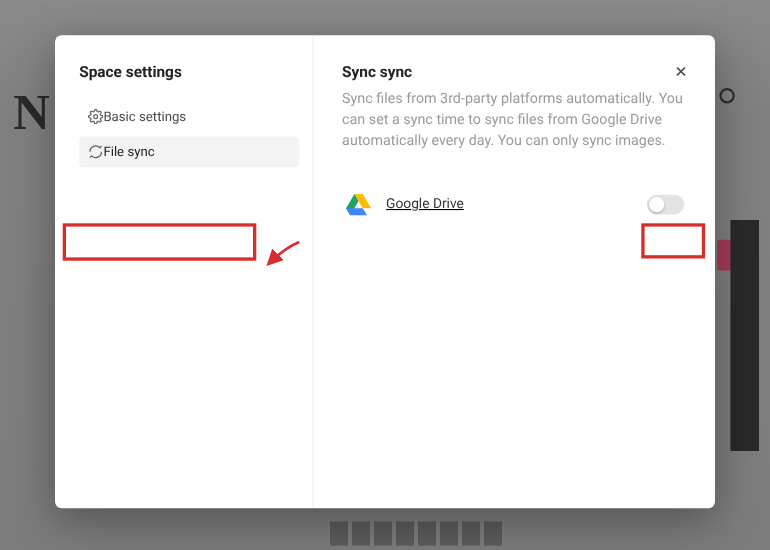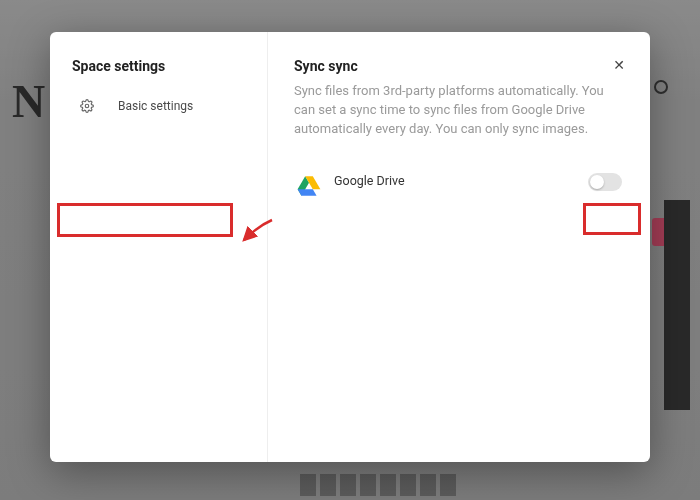--- a/index.html
+++ b/index.html
@@ -68,34 +68,34 @@
     left: 50px;
     width: 600px;
     height: 430px;
     background: #fff;
     border-radius: 6px;
     box-shadow: 0 10px 40px rgba(0,0,0,.35);
     display: flex;
     overflow: hidden;
   }
   .sidebar {
-    width: 218px;
+    width: 235px;
     padding: 26px 12px 10px 22px;
     border-right: 1px solid #eee;
   }
   .sidebar-title {
     font-size: 14px;
     font-weight: 700;
     color: #222;
     margin-bottom: 18px;
   }
   .side-item {
     display: flex;
     align-items: center;
-    gap: 24px;
+    gap: 0;
     padding: 7px 8px;
     font-size: 12px;
     color: #4a4a4a;
     border-radius: 4px;
     cursor: pointer;
     margin-bottom: 4px;
   }
   .side-item.selected {
     background: #f3f3f3;
     color: #222;
@@ -133,22 +133,24 @@
     align-items: center; justify-content: center;
     color: #444;
     cursor: pointer;
     font-size: 14px;
     background: none;
     border: none;
   }
 
   .provider-row {
     display: flex;
+    align-items: center;
     gap: 12px;
     padding: 6px 2px;
+    text-decoration: underline;
   }
   .drive-icon {
     width: 26px; height: 26px;
   }
   .provider-name {
     font-size: 12.5px;
     color: #333;
     flex: 1;
   }
   .toggle {
@@ -204,20 +206,29 @@
       <span class="side-icon">
         <svg viewBox="0 0 24 24" width="14" height="14" fill="none" stroke="currentColor" stroke-width="2">
           <circle cx="12" cy="12" r="3"></circle>
           <path d="M19.4 15a1.7 1.7 0 0 0 .34 1.87l.06.06a2 2 0 1 1-2.83 2.83l-.06-.06a1.7 1.7 0 0 0-1.87-.34 1.7 1.7 0 0 0-1.03 1.56V21a2 2 0 0 1-4 0v-.09a1.7 1.7 0 0 0-1.11-1.56 1.7 1.7 0 0 0-1.87.34l-.06.06a2 2 0 1 1-2.83-2.83l.06-.06a1.7 1.7 0 0 0 .34-1.87 1.7 1.7 0 0 0-1.56-1.03H3a2 2 0 0 1 0-4h.09a1.7 1.7 0 0 0 1.56-1.11 1.7 1.7 0 0 0-.34-1.87l-.06-.06a2 2 0 1 1 2.83-2.83l.06.06c.5.5 1.24.64 1.87.34.61-.25 1-.84 1.03-1.49V3a2 2 0 0 1 4 0v.09c.03.65.42 1.24 1.03 1.49.63.3 1.37.16 1.87-.34l.06-.06a2 2 0 1 1 2.83 2.83l-.06.06a1.7 1.7 0 0 0-.34 1.87c.25.61.84 1 1.49 1.03H21a2 2 0 0 1 0 4h-.09a1.7 1.7 0 0 0-1.51 1.03z"></path>
         </svg>
       </span>
       <span>Basic settings</span>
     </div>
 
 
+    <div class="side-item selected">
+      <span class="side-icon">
+        <svg viewBox="0 0 24 24" width="14" height="14" fill="none" stroke="currentColor" stroke-width="2">
+          <path d="M21 12a9 9 0 0 1-15.5 6.3L3 21"></path>
+            <path d="M3 12a9 9 0 0 1 15.5-6.3L21 3"></path>
+        </svg>
+      </span>
+      <span>File sync</span>
+    </div>
   </div>
 
   <div class="main">
     <button class="close-btn">✕</button>
 
     <div class="main-title">Sync sync</div>
     <div class="main-desc">Sync files from 3rd-party platforms automatically. You can set a sync time to sync files from Google Drive automatically every day. You can only sync images.</div>
 
     <div class="provider-row">
       <span class="drive-icon">

